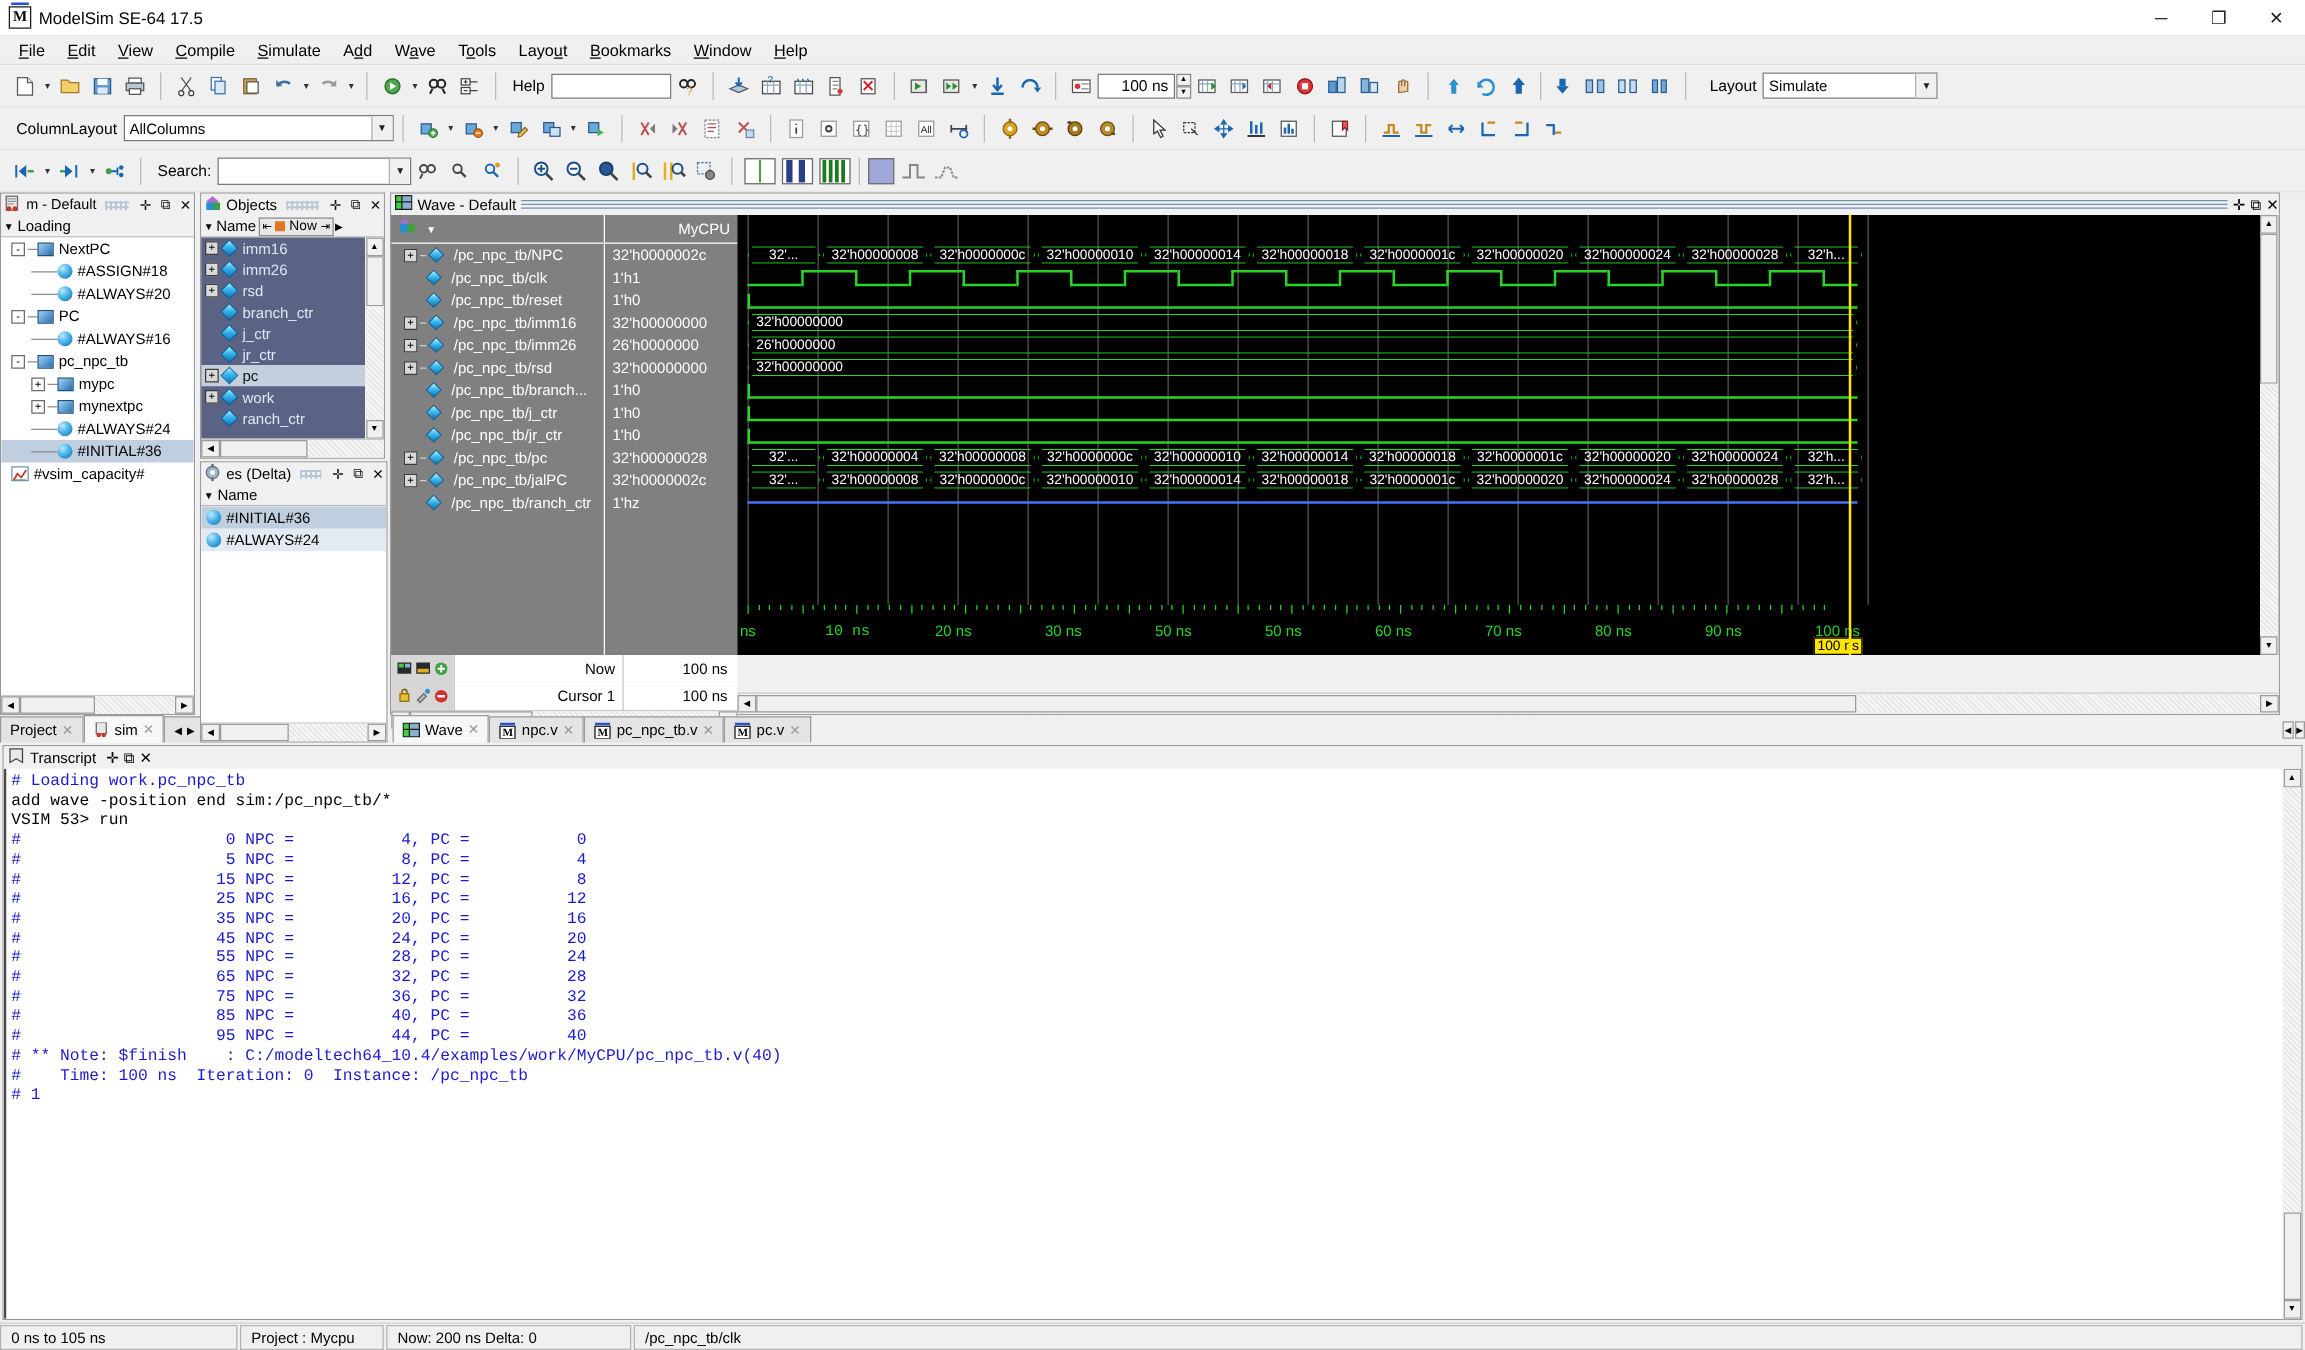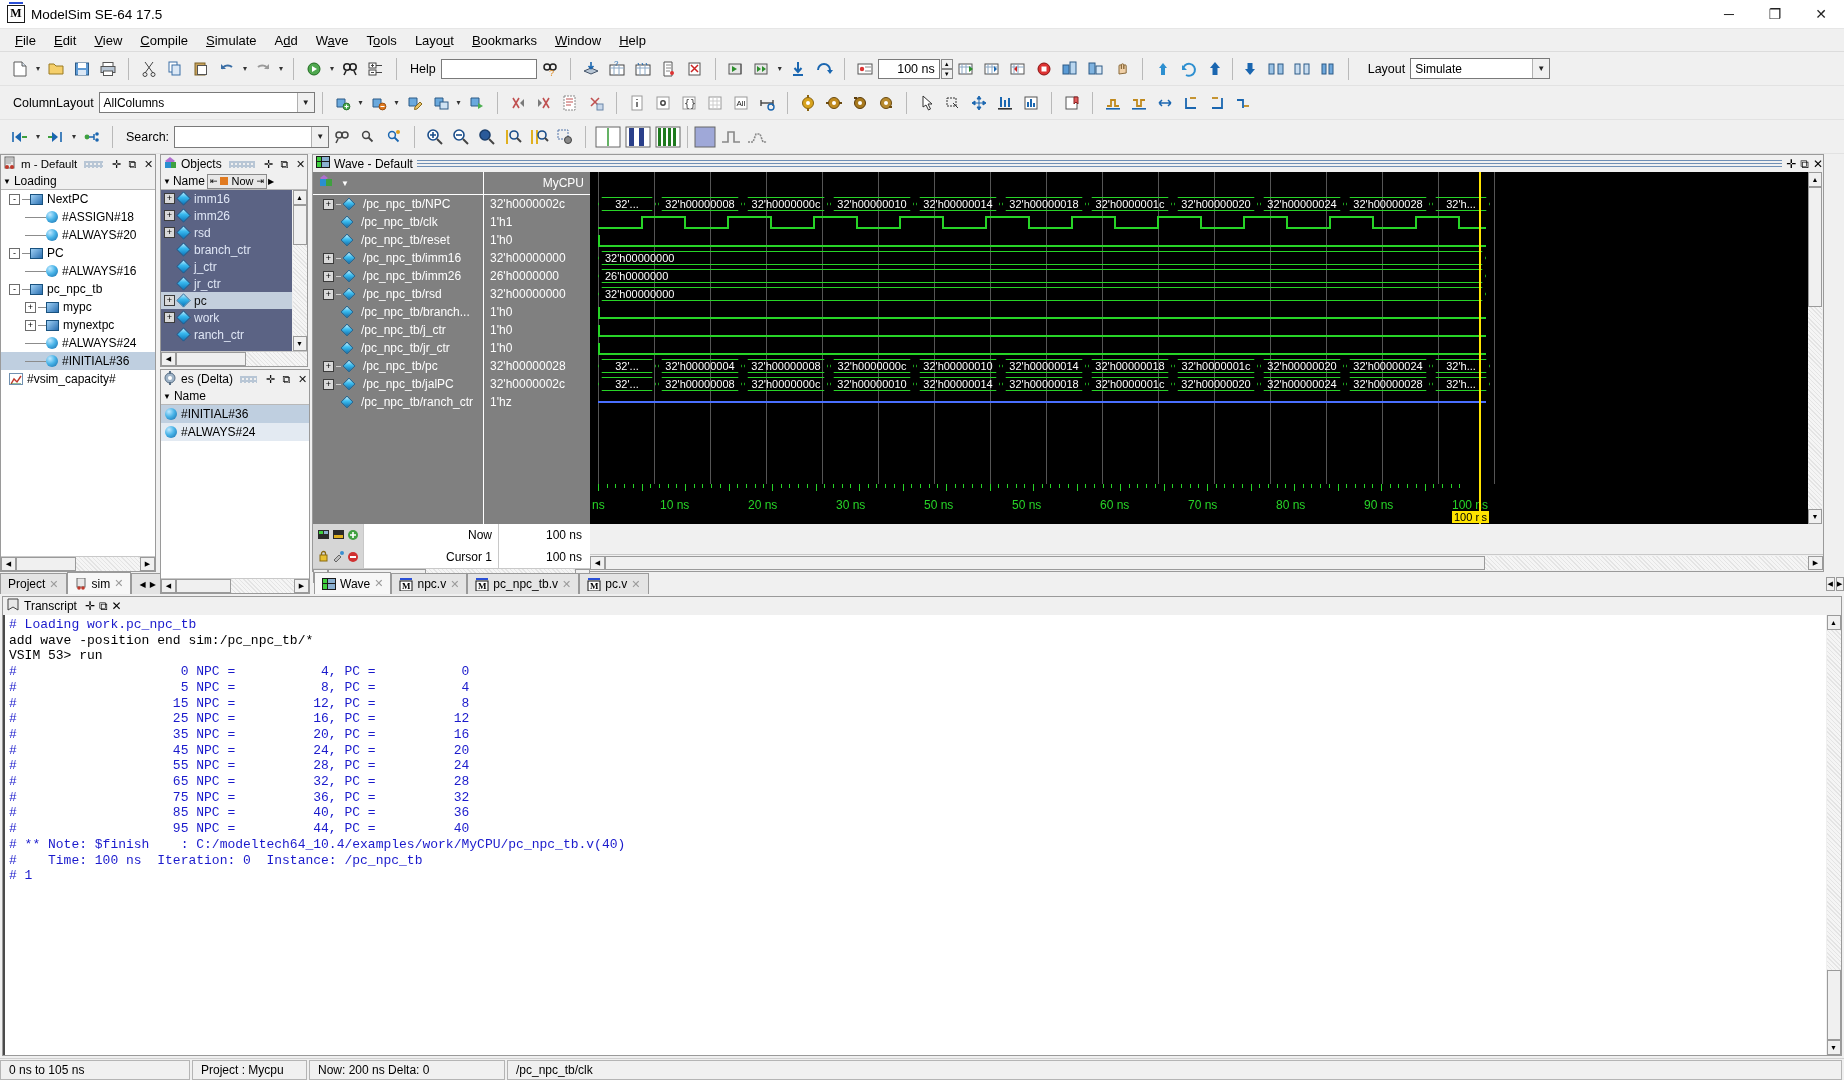--- a/index.html
+++ b/index.html
@@ -1509,21 +1509,21 @@
                 <div class="tick" style="left: 799.7px; height: 4px;"></div>
                 <div class="tick" style="left: 808.4px; height: 4px;"></div>
                 <div class="tick" style="left: 817.1px; height: 4px;"></div>
                 <div class="tick" style="left: 825.8px; height: 4px;"></div>
                 <div class="tick" style="left: 834.5px; height: 7px;"></div>
                 <div class="tick" style="left: 843.2px; height: 4px;"></div>
                 <div class="tick" style="left: 851.9px; height: 4px;"></div>
                 <div class="tick" style="left: 860.6px; height: 4px;"></div>
                 <div class="tick" style="left: 869.3px; height: 4px;"></div>
                 <div class="tlabel-t" style="left: 2px;">ns</div>
-                <div class="tlabel-t" style="left: 70px;">10 ns</div>
+                <div class="tlabel-t" style="left: 70px; font-family: Liberation Mono, monospace;">10 ns</div>
                 <div class="tlabel-t" style="left: 158px;">20 ns</div>
                 <div class="tlabel-t" style="left: 246px;">30 ns</div>
                 <div class="tlabel-t" style="left: 334px;">50 ns</div>
                 <div class="tlabel-t" style="left: 422px;">50 ns</div>
                 <div class="tlabel-t" style="left: 510px;">60 ns</div>
                 <div class="tlabel-t" style="left: 598px;">70 ns</div>
                 <div class="tlabel-t" style="left: 686px;">80 ns</div>
                 <div class="tlabel-t" style="left: 774px;">90 ns</div>
                 <div class="tlabel-t" style="left: 862px;">100 ns</div>
                 <div class="cursorbox" style="left: 861px; top: 26px;">100 ns</div>

